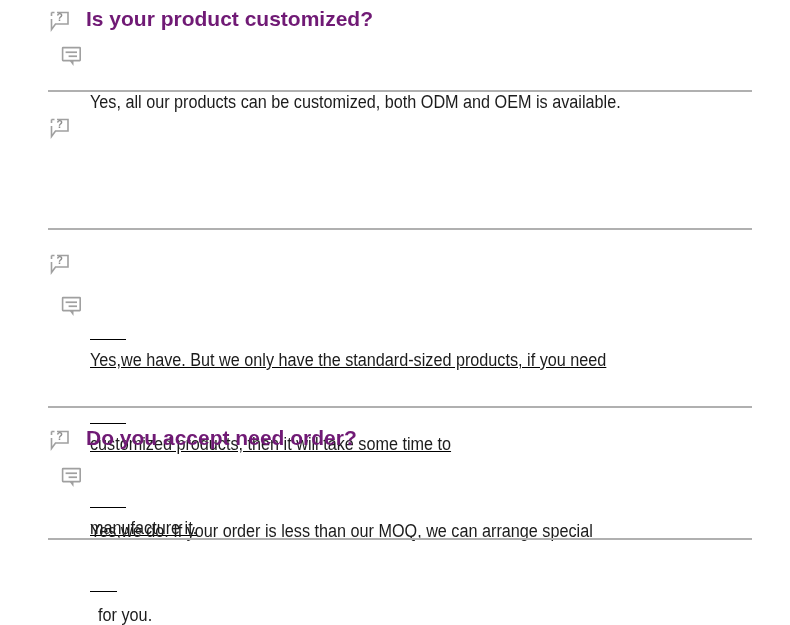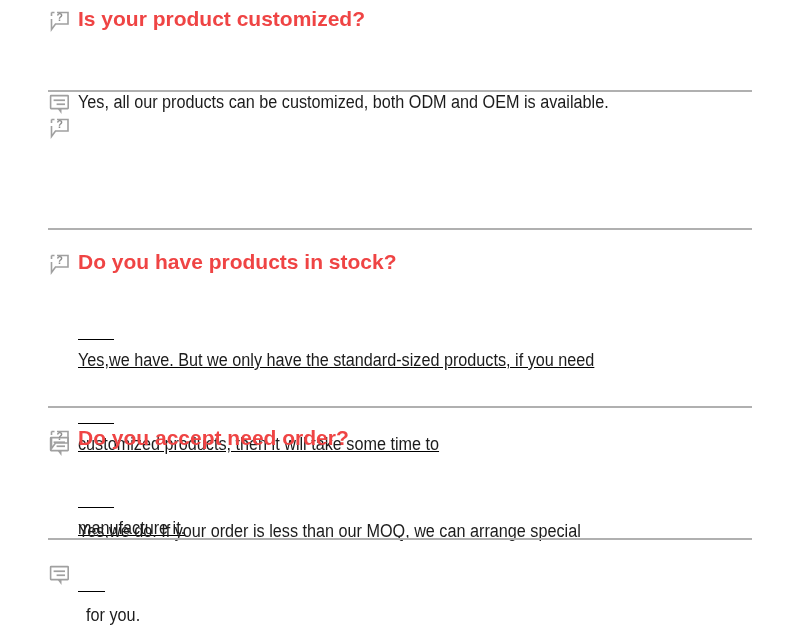--- a/index.html
+++ b/index.html
@@ -48,30 +48,30 @@
   .question-row {
     padding-left: 48px;
   }
   .question-row .icon-cell {
     padding-top: 4px;
   }
   .q-text {
     font-family: "Liberation Sans", sans-serif;
     font-size: 21px;
     font-weight: bold;
-    color: #ef4444;
+    color: #701a75;
     letter-spacing: 0px;
     line-height: 26px;
     white-space: nowrap;
+    margin-left: 8px;
   }
 
   
   .answer-row {
-    padding-left: 48px;
-    align-items: center;
+    padding-left: 60px;
   }
   .answer-row .icon-cell {
     padding-top: 5px;
   }
   .a-text {
     font-family: "Liberation Sans Narrow", "Liberation Sans", sans-serif;
     font-size: 18px;
     font-weight: normal;
     color: #1c1c1c;
     line-height: 25px;
@@ -145,21 +145,20 @@
   <div class="faq-block" style="top:249px;">
     <div class="faq-row question-row">
       <span class="icon-cell">
         <svg class="q-icon-svg" width="24" height="24" viewBox="0 0 24 24">
           <path d="M3.5 2.5 L3.5 6.0 M3.5 2.5 L6.5 2.5" stroke="#a0a0a0" stroke-width="1.6" fill="none"></path>
           <path d="M9.0 2.5 L20.0 2.5 L20.0 14.0 L9.0 14.0" stroke="#a0a0a0" stroke-width="1.6" fill="none"></path>
           <path d="M3.5 9.0 L3.5 14.0 L3.5 19.5 L7.5 14.0 L9.0 14.0" stroke="#a0a0a0" stroke-width="1.6" fill="none" stroke-linejoin="miter"></path>
           <text x="11.6" y="11.4" font-family="Liberation Sans, sans-serif" font-size="10.5" font-weight="bold" fill="#8d8d8d" text-anchor="middle">?</text>
         </svg>
       </span>
-      <span class="q-text">Do you have products in stock?</span>
     </div>
     <div class="faq-row answer-row" style="margin-top:13px;text-decoration:underline;">
       <span class="icon-cell">
         <svg class="a-icon-svg" width="24" height="24" viewBox="0 0 24 24">
           <rect x="2.6" y="2.6" width="17.6" height="13.0" rx="0.5" ry="0.5" stroke="#a0a0a0" stroke-width="1.6" fill="none"></rect>
           <path d="M13.5 15.6 L13.5 21.0 L9.5 15.6 Z" fill="#a0a0a0"></path>
           <rect x="5.6" y="6.4" width="11.4" height="1.7" fill="#a0a0a0"></rect>
           <rect x="8.6" y="10.4" width="8.4" height="1.7" fill="#a0a0a0"></rect>
         </svg>
       </span>

